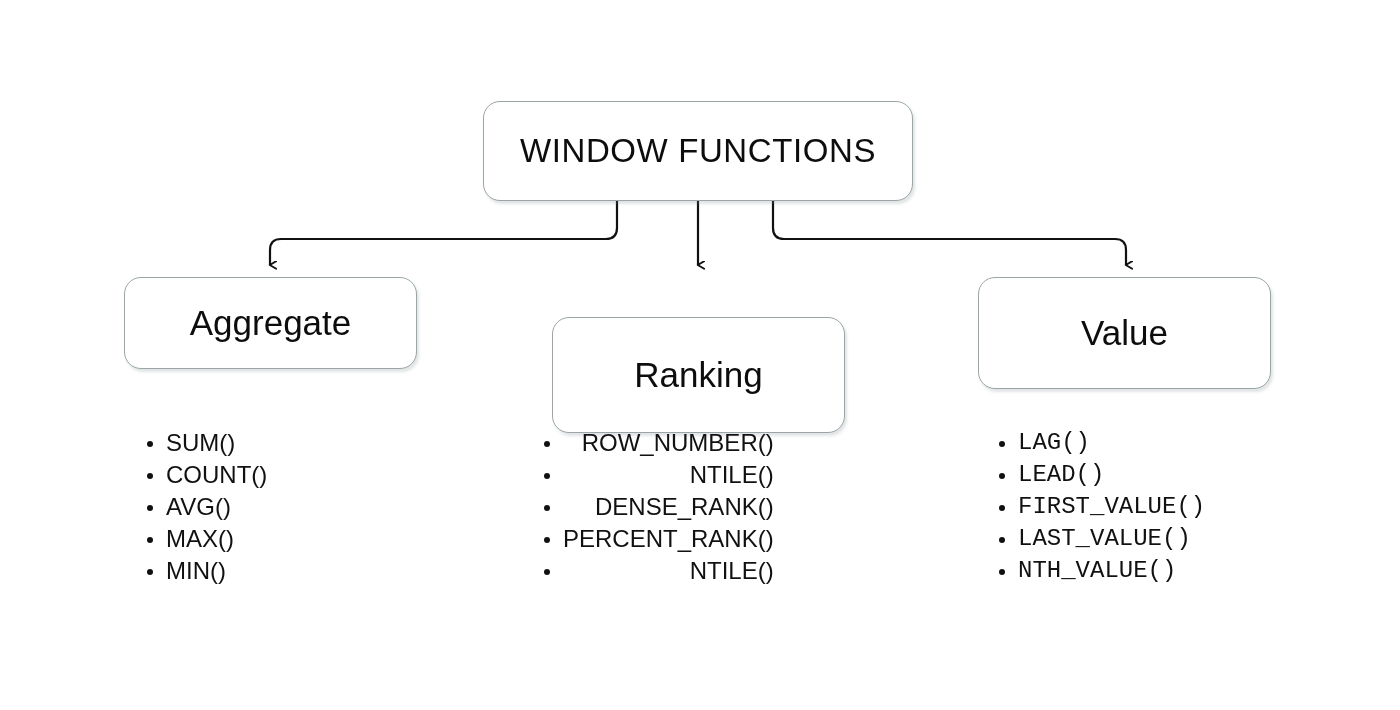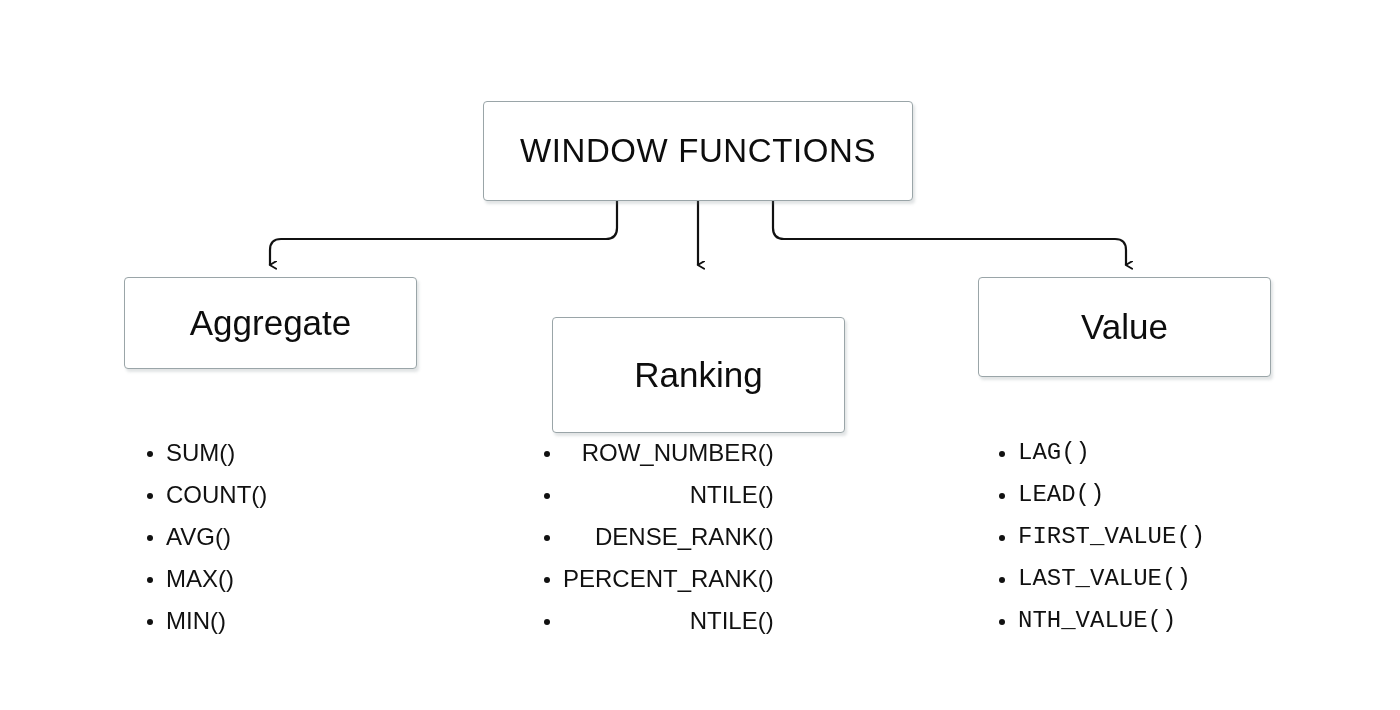--- a/index.html
+++ b/index.html
@@ -25,21 +25,21 @@
     height: 710px;
     pointer-events: none;
   }
 
   
   .node {
     position: absolute;
     box-sizing: border-box;
     background: #ffffff;
     border: 1.4px solid #9aa5a8;
-    border-radius: 4px;
+    border-radius: 17px;
     box-shadow: 2px 3px 3px rgba(120, 130, 135, 0.22);
     display: flex;
     align-items: center;
     justify-content: center;
     color: #0d0d0d;
     font-weight: 400;
   }
   .node-label {
     display: block;
     text-align: center;
@@ -67,41 +67,40 @@
     left: 552px;
     top: 277px;
     width: 293px;
     height: 116px;
     margin-top: 40px;
   }
   #node-value {
     left: 978px;
     top: 277px;
     width: 293px;
-    height: 100px;
+    height: 112px;
   }
   .node-branch .node-label {
     font-size: 35px;
   }
 
   
   .fn-list {
     position: absolute;
     list-style: none;
     margin: 0;
     padding: 0;
     color: #111111;
     font-size: 24px;
     line-height: 32px;
   }
   .fn-list li {
     position: relative;
     padding-left: 27px;
     white-space: nowrap;
-    margin-top: 10px;
   }
   .fn-list li::before {
     content: "";
     position: absolute;
     left: 8px;
     top: 14px;
     width: 6px;
     height: 6px;
     border-radius: 50%;
     background: #111111;

